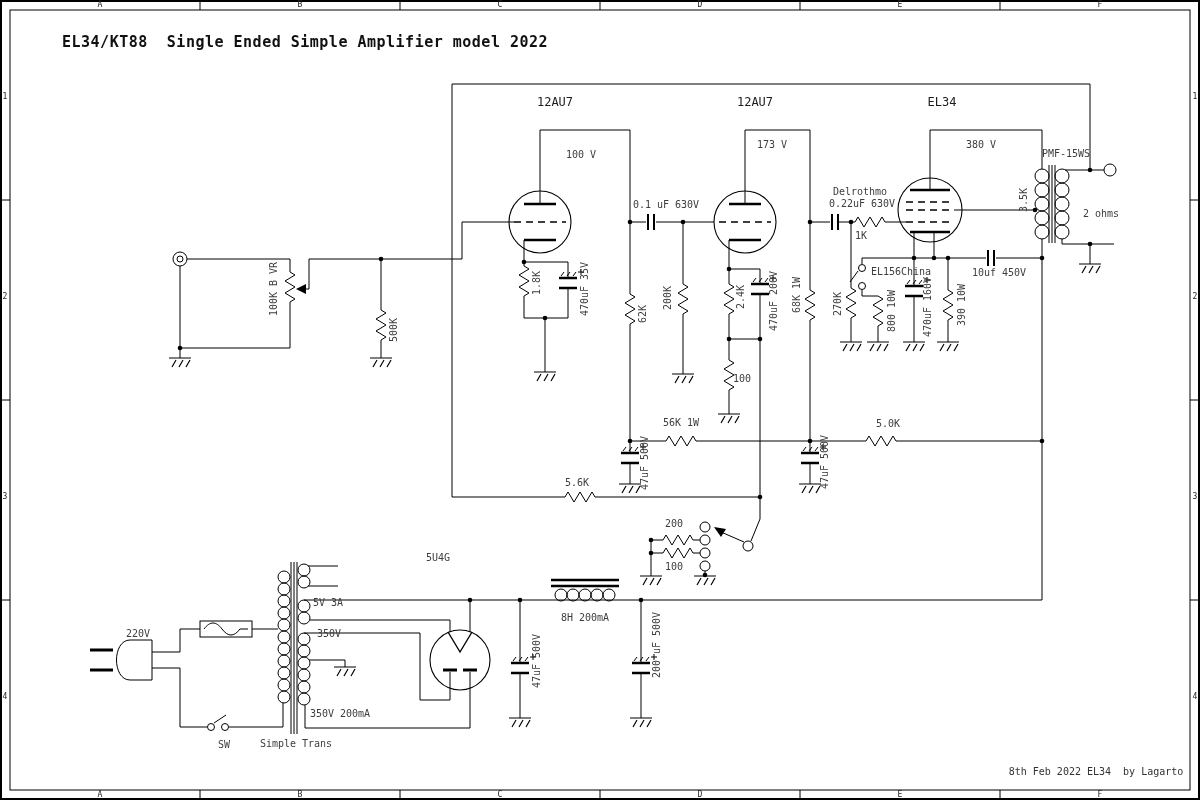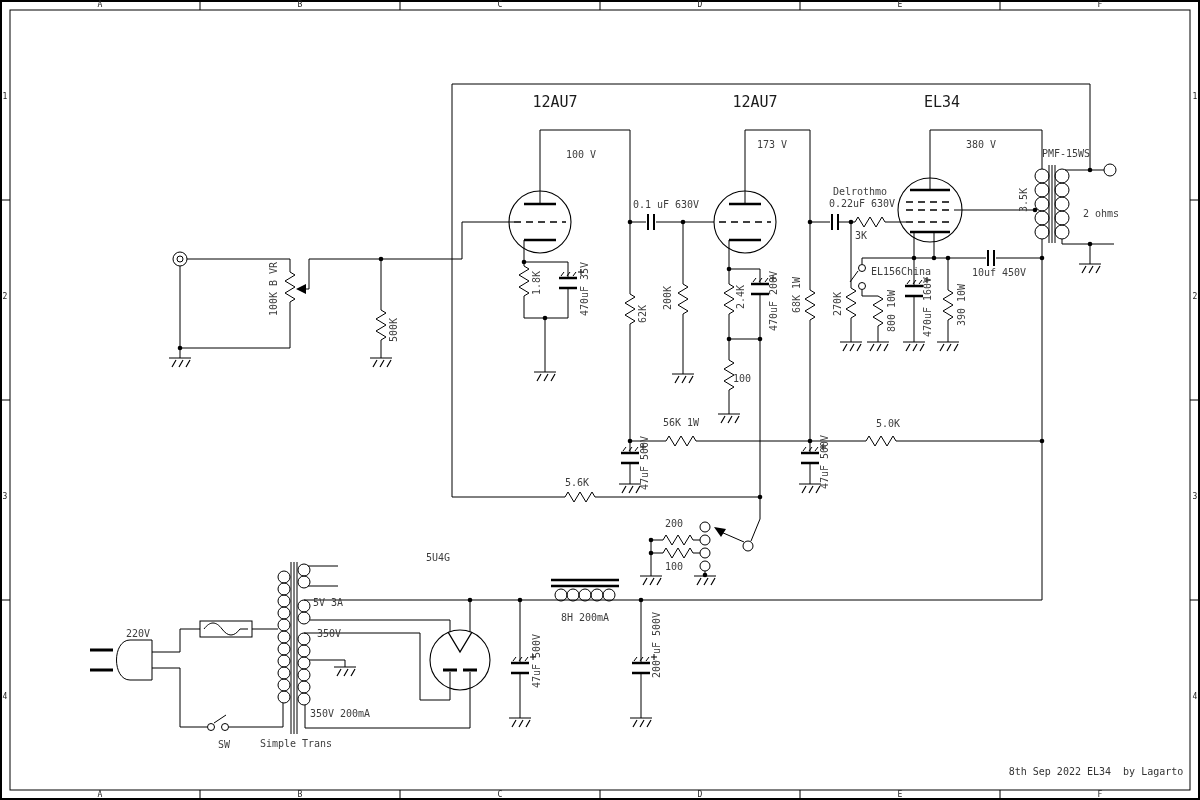--- a/index.html
+++ b/index.html
@@ -3,21 +3,21 @@
 <meta charset="utf-8">
 <style>
   html,body{margin:0;padding:0;background:#e8e8e8;}
   #sheet{position:relative;width:1200px;height:800px;background:#ffffff;overflow:hidden;
          font-family:"DejaVu Sans Mono",monospace;}
   #schem{position:absolute;left:0;top:0;}
   .title{position:absolute;left:62px;top:33px;font:bold 15px "DejaVu Sans Mono",monospace;
          color:#111;white-space:pre;letter-spacing:.5px;}
   .lbl{position:absolute;transform:translate(-50%,-50%);font:10px "DejaVu Sans Mono",monospace;
        color:#3d3d3d;white-space:pre;line-height:1;}
-  .lbl.big{font-size:15px;color:#1c1c1c;}
+  .lbl.big{font-size:12px;color:#1c1c1c;}
   .lbl.rot{transform:translate(-50%,-50%) rotate(-90deg);}
   .lbl.credit{color:#333;}
   .zone{position:absolute;transform:translate(-50%,-50%);font:8px "DejaVu Sans Mono",monospace;
         color:#222;line-height:1;}
 </style>
 </head>
 <body>
 
 <div id="sheet">
 
@@ -237,34 +237,35 @@
           <circle cx="1042" cy="441" r="2.3"></circle>
       <circle cx="470" cy="600" r="2.3"></circle>
           <circle cx="520" cy="600" r="2.3"></circle>
           <circle cx="641" cy="600" r="2.3"></circle>
       <circle cx="1090" cy="170" r="2.3"></circle>
           <circle cx="1090" cy="244" r="2.3"></circle>
     </g>
   </g>
 </svg>
 
+<div class="title">EL34/KT88  Single Ended Simple Amplifier model 2022</div>
 
 <div class="lbl big" style="left:555px;top:102px">12AU7</div>
 <div class="lbl big" style="left:755px;top:102px">12AU7</div>
 <div class="lbl big" style="left:942px;top:102px">EL34</div>
 <div class="lbl" style="left:438px;top:558px">5U4G</div>
 
 <div class="lbl" style="left:581px;top:155px">100 V</div>
 <div class="lbl" style="left:772px;top:145px">173 V</div>
 <div class="lbl" style="left:981px;top:145px">380 V</div>
 
 <div class="lbl" style="left:666px;top:205px">0.1 uF 630V</div>
 <div class="lbl" style="left:860px;top:192px">Delrothmo</div>
 <div class="lbl" style="left:862px;top:204px">0.22uF 630V</div>
-<div class="lbl" style="left:861px;top:236px">3K</div>
+<div class="lbl" style="left:861px;top:236px">1K</div>
 <div class="lbl" style="left:901px;top:272px">EL156China</div>
 
 <div class="lbl" style="left:1066px;top:154px">PMF-15WS</div>
 <div class="lbl rot" style="left:1024px;top:200px">3.5K</div>
 <div class="lbl" style="left:1101px;top:214px">2 ohms</div>
 <div class="lbl" style="left:999px;top:273px">10uf 450V</div>
 
 <div class="lbl" style="left:681px;top:423px">56K 1W</div>
 <div class="lbl" style="left:888px;top:424px">5.0K</div>
 <div class="lbl" style="left:577px;top:483px">5.6K</div>
@@ -291,21 +292,21 @@
 <div class="lbl" style="left:585px;top:618px">8H 200mA</div>
 <div class="lbl rot" style="left:537px;top:661px">47uF 500V</div>
 <div class="lbl rot" style="left:657px;top:645px">200 uF 500V</div>
 <div class="lbl" style="left:328px;top:603px">5V 3A</div>
 <div class="lbl" style="left:329px;top:634px">350V</div>
 <div class="lbl" style="left:340px;top:714px">350V 200mA</div>
 <div class="lbl" style="left:296px;top:744px">Simple Trans</div>
 <div class="lbl" style="left:224px;top:745px">SW</div>
 <div class="lbl" style="left:138px;top:634px">220V</div>
 
-<div class="lbl credit" style="left:1096px;top:772px">8th Sep 2022 EL34  by Lagarto</div>
+<div class="lbl credit" style="left:1096px;top:772px">8th Feb 2022 EL34  by Lagarto</div>
 
 <div class="zone" style="left:100px;top:5px">A</div>
 <div class="zone" style="left:300px;top:5px">B</div>
 <div class="zone" style="left:500px;top:5px">C</div>
 <div class="zone" style="left:700px;top:5px">D</div>
 <div class="zone" style="left:900px;top:5px">E</div>
 <div class="zone" style="left:1100px;top:5px">F</div>
 <div class="zone" style="left:100px;top:795px">A</div>
 <div class="zone" style="left:300px;top:795px">B</div>
 <div class="zone" style="left:500px;top:795px">C</div>

